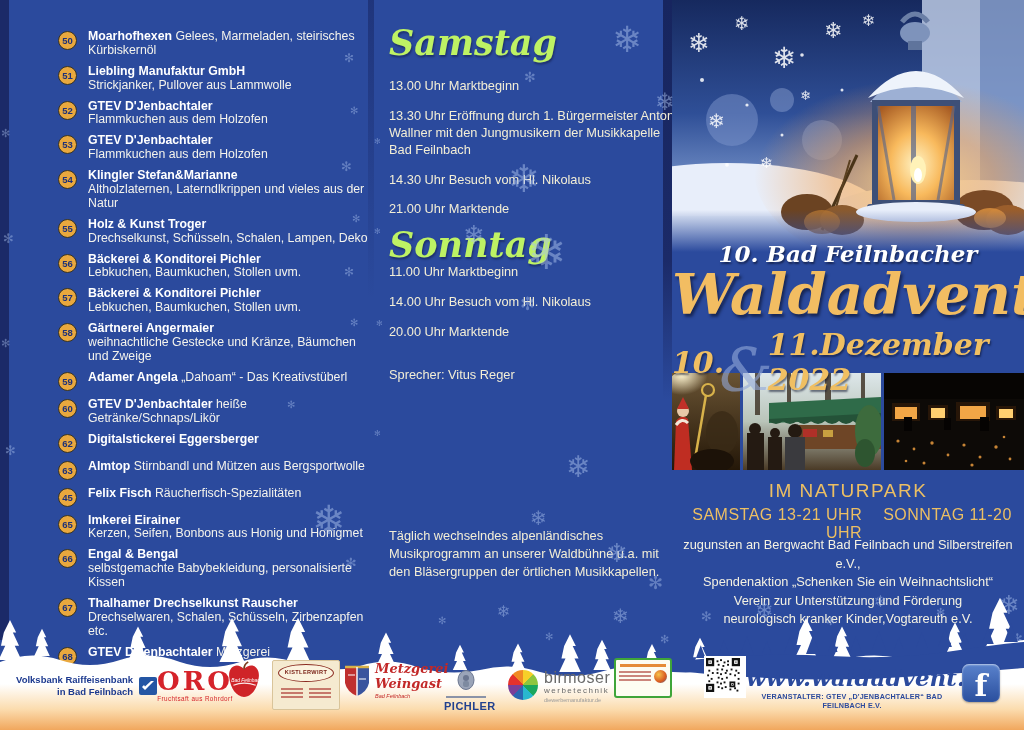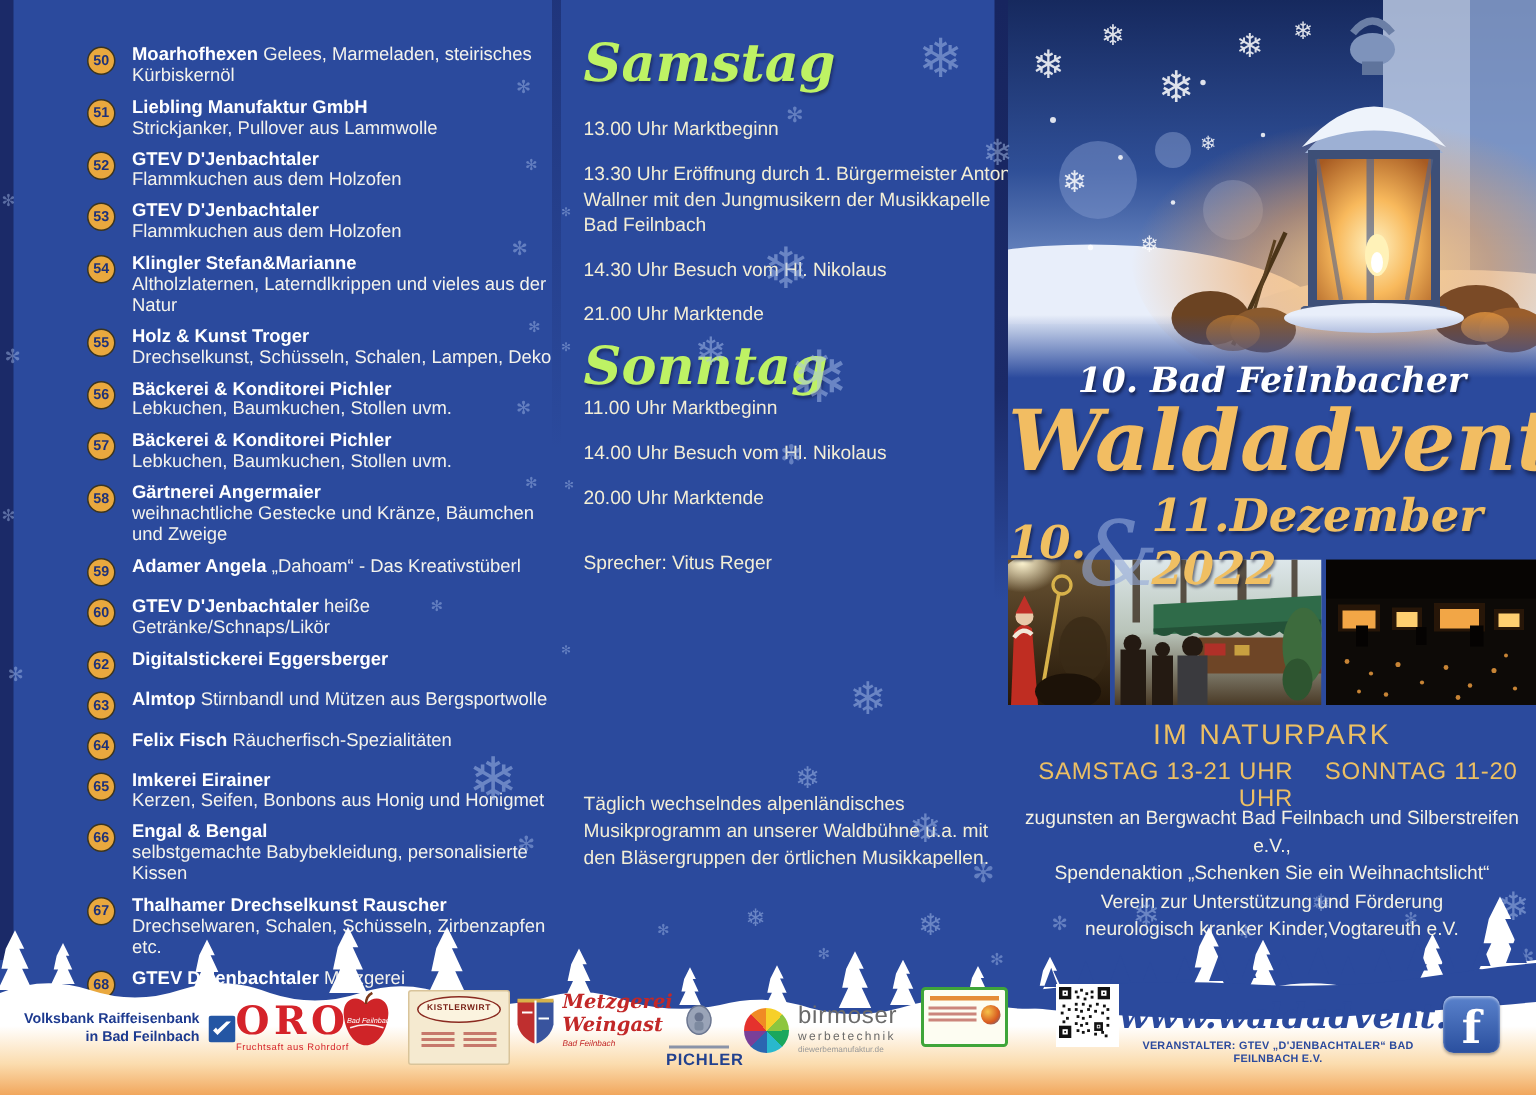--- a/index.html
+++ b/index.html
@@ -88,21 +88,21 @@
   .kw-bars{display:flex;justify-content:space-around;padding:2px 5px;}
   .kw-col .bar{width:22px;height:2px;background:#b5524a;margin:2px 0;opacity:.75;}
   .lg-weingast{left:344px;top:72px;display:flex;gap:5px;align-items:center;}
   .wg-text{line-height:1;}
   .wg-name{color:#c22828;font-family:"DejaVu Serif",serif;font-style:italic;
            font-weight:bold;font-size:13px;line-height:1.15;}
   .wg-sub{color:#c22828;font-size:5.5px;font-style:italic;margin-top:2px;}
   .lg-pichler{left:444px;top:80px;text-align:center;width:44px;}
   .pi-name{color:#22418f;font-weight:bold;font-size:11px;letter-spacing:.5px;}
   .pi-bar{width:40px;height:2px;background:#8a93a8;margin:2px auto;}
-  .lg-birmoser{left:496px;top:80px;display:flex;gap:6px;align-items:center;}
+  .lg-birmoser{left:508px;top:80px;display:flex;gap:6px;align-items:flex-start;}
   .bm-wheel{width:30px;height:30px;border-radius:50%;
     background:conic-gradient(from -90deg,#e5322d 0 45deg,#f08a24 0 90deg,#f6d029 0 135deg,
       #8dc63f 0 180deg,#1aa75d 0 225deg,#29b8ce 0 270deg,#2b66b1 0 315deg,#7a3f98 0 360deg);}
   .bm-name{color:#6a6a6a;font-size:16px;line-height:1;letter-spacing:.5px;}
   .bm-sub{color:#6a6a6a;font-size:8px;letter-spacing:1.5px;}
   .bm-url{color:#9a9a9a;font-size:5.5px;margin-top:2px;}
   .lg-gcard{left:614px;top:68px;width:58px;height:40px;background:#fdfdf2;
             border:2px solid #3fa53a;border-radius:3px;padding:2px 3px;box-sizing:border-box;}
   .gc-bar{height:3px;background:#e07818;margin:2px 1px;opacity:.85;}
   .gc-row{display:flex;gap:3px;align-items:center;margin-top:2px;}
@@ -176,21 +176,21 @@
       </div>
       <div class="vendor">
         <span class="vnum">62</span>
         <div class="vtext"><span class="vname">Digitalstickerei Eggersberger</span></div>
       </div>
       <div class="vendor">
         <span class="vnum">63</span>
         <div class="vtext"><span class="vname">Almtop</span><span class="vdesc inline"> Stirnbandl und Mützen aus Bergsportwolle</span></div>
       </div>
       <div class="vendor">
-        <span class="vnum">64</span>
+        <span class="vnum">45</span>
         <div class="vtext"><span class="vname">Felix Fisch</span><span class="vdesc inline"> Räucherfisch-Spezialitäten</span></div>
       </div>
       <div class="vendor">
         <span class="vnum">65</span>
         <div class="vtext"><span class="vname">Imkerei Eirainer</span><span class="vdesc block">Kerzen, Seifen, Bonbons aus Honig und Honigmet</span></div>
       </div>
       <div class="vendor">
         <span class="vnum">66</span>
         <div class="vtext"><span class="vname">Engal &amp; Bengal</span><span class="vdesc block">selbstgemachte Babybekleidung, personalisierte Kissen</span></div>
       </div>

